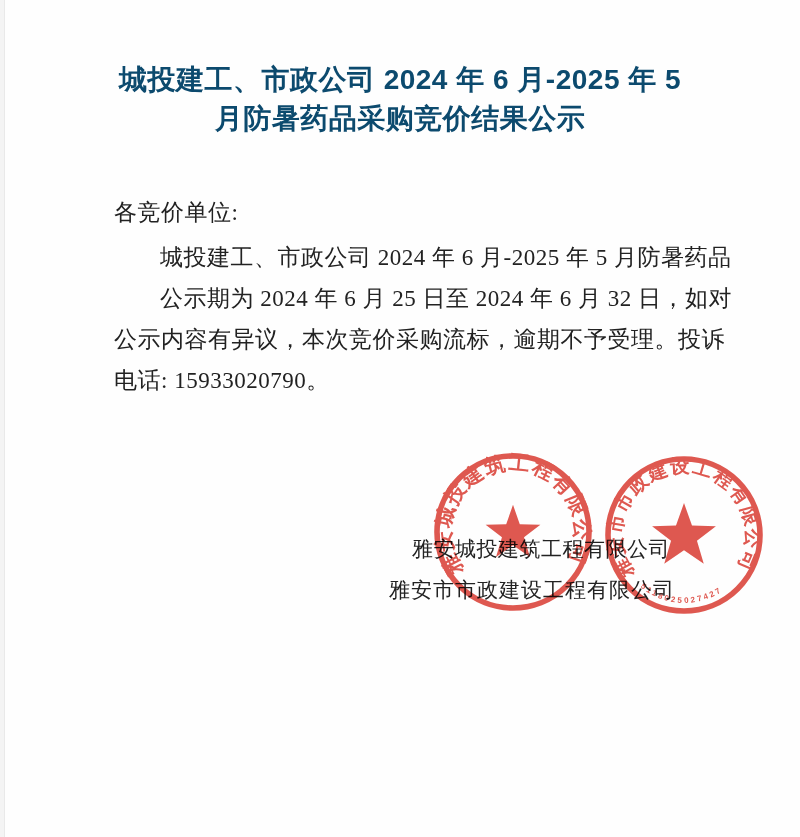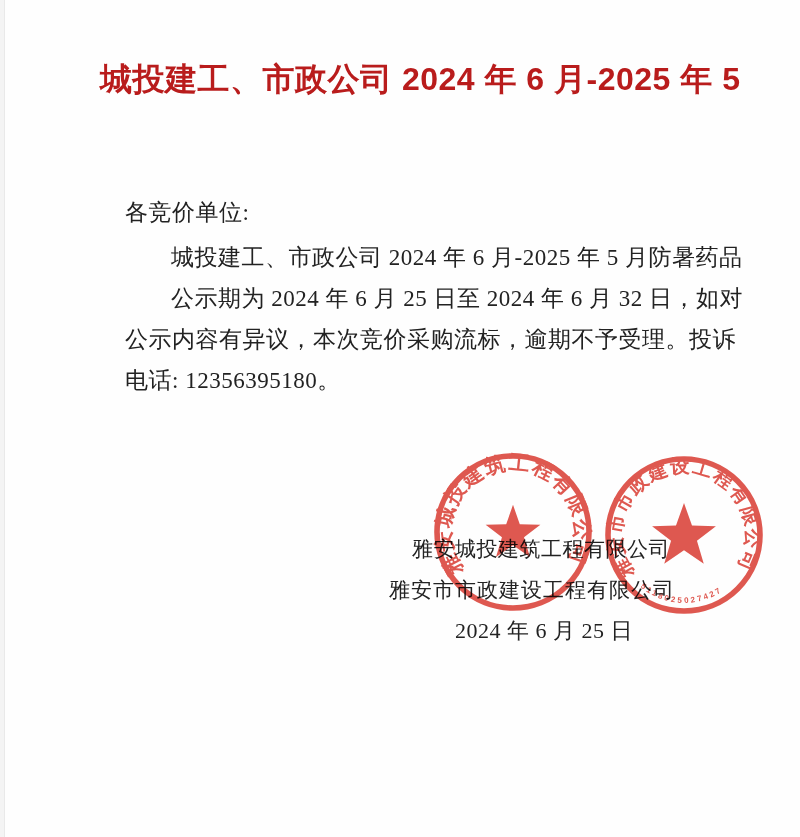--- a/index.html
+++ b/index.html
@@ -21,30 +21,30 @@
   }
   .title {
     position: absolute;
     top: 60px;
     left: 100px;
     width: 600px;
     margin: 0;
     text-align: center;
     font-family: "Liberation Sans", sans-serif;
     font-weight: bold;
-    font-size: 32px;
+    font-size: 28px;
     line-height: 39px;
     letter-spacing: 0.5px;
-    color: #b91c1c;
+    color: #0c4a6e;
     white-space: nowrap;
   }
   .tline { display: block; }
   .doc-body {
     position: absolute;
-    left: 125px;
+    left: 114px;
     top: 192px;
     width: 600px;
     font-size: 23px;
     line-height: 41px;
     letter-spacing: 0.5px;
     color: #222222;
   }
   .bline { white-space: nowrap; }
   .salutation { margin-bottom: 4px; }
   .indent { padding-left: 46px; }
@@ -66,33 +66,33 @@
 </style>
 </head>
 <body>
 
 <div class="page">
 
   <div class="left-edge"></div>
 
   <h1 class="title">
     <span class="tline">城投建工、市政公司 2024 年 6 月-2025 年 5</span>
+    <span class="tline">月防暑药品采购竞价结果公示</span>
   </h1>
 
   <div class="doc-body">
     <div class="bline salutation">各竞价单位:</div>
     <div class="bline indent">城投建工、市政公司 2024 年 6 月-2025 年 5 月防暑药品</div>
     <div class="bline indent">公示期为 2024 年 6 月 25 日至 2024 年 6 月 32 日，如对</div>
     <div class="bline">公示内容有异议，本次竞价采购流标，逾期不予受理。投诉</div>
-    <div class="bline">电话: 12356395180。</div>
+    <div class="bline">电话: 15933020790。</div>
   </div>
 
   <div class="sig-line sig-1">雅安城投建筑工程有限公司</div>
   <div class="sig-line sig-2">雅安市市政建设工程有限公司</div>
-  <div class="sig-line sig-3">2024 年 6 月 25 日</div>
 
   <div class="stamp stamp-1">
     <svg viewBox="0 0 200 200" width="160" height="160">
       <circle cx="100" cy="100" r="95" fill="none" stroke="#dd4a41" stroke-width="7"></circle>
       <polygon points="100,66 108.5,90.3 134.2,90.9 113.8,106.5 121.2,131.1 100,116.5 78.8,131.1 86.2,106.5 65.8,90.9 91.5,90.3" fill="#dd4a41"></polygon>
       <path id="arc-text-1" d="M 38.5 148.1 A 78 78 0 1 1 161.5 148.1" fill="none"></path>
       <text font-size="26" letter-spacing="2" font-weight="bold" fill="#dd4a41" font-family="Liberation Serif, serif">
         <textPath href="#arc-text-1">雅安城投建筑工程有限公司</textPath>
       </text>
     </svg>

